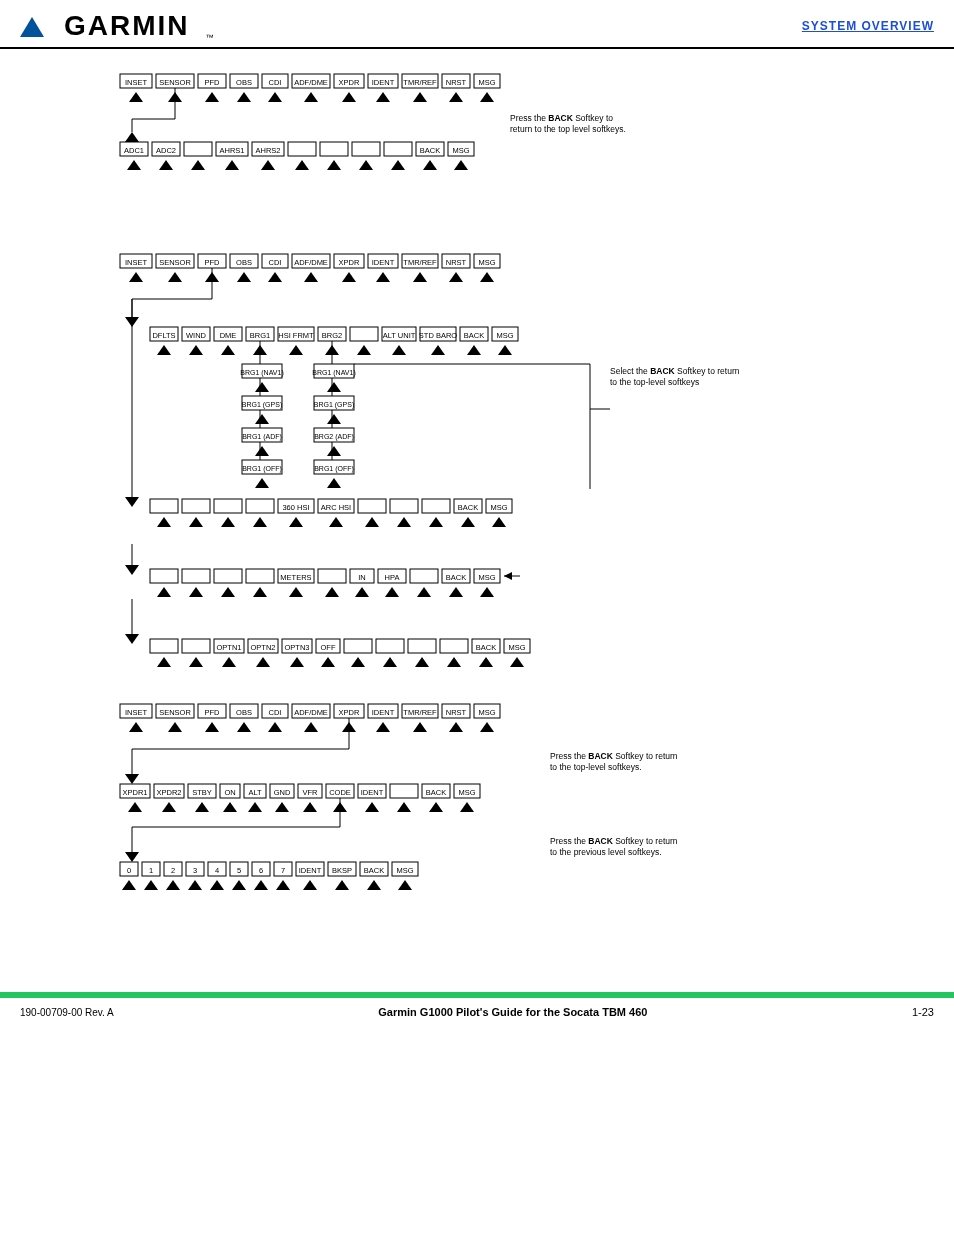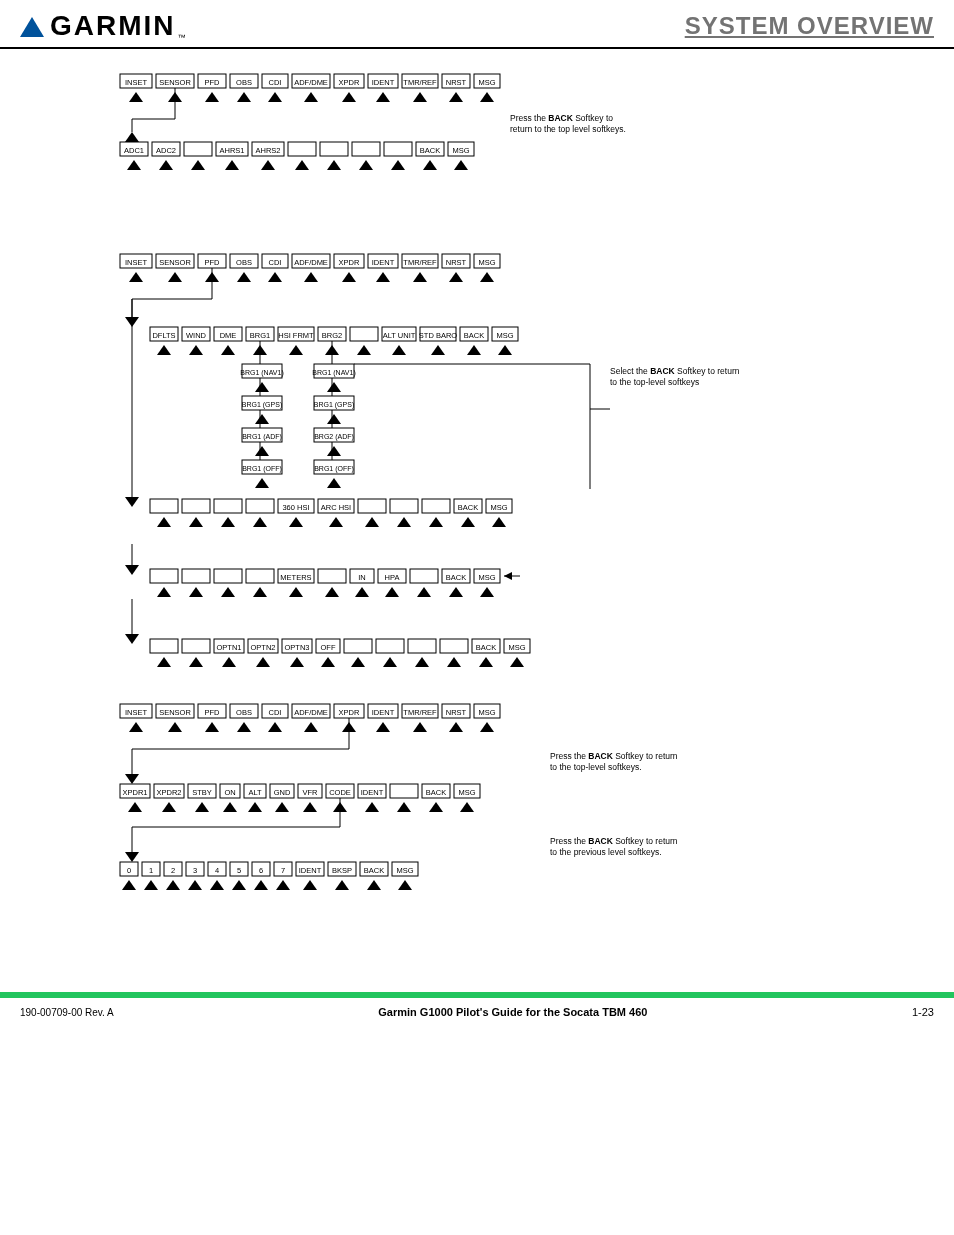--- a/index.html
+++ b/index.html
@@ -40,23 +40,23 @@
       font-weight: bold;
       letter-spacing: 2px;
       color: #000;
       font-family: Arial Black, Arial, sans-serif;
     }
     .logo-tm {
       font-size: 8px;
       vertical-align: super;
     }
     .header-title {
-      font-size: 24px;
+      font-size: 12px;
       font-weight: bold;
-      color: #737373;
+      color: #1d4ed8;
       letter-spacing: 1px;
       text-transform: uppercase;
       text-decoration: underline;
     }
 
     
     .content {
       padding: 5px 20px;
     }
 
@@ -91,21 +91,21 @@
     .footer-right {
       font-size: 11px;
     }
   </style>
 </head>
 <body>
 
 <div class="header">
   <div class="logo-area">
     <div style="display:flex; flex-direction:column; align-items:flex-start;">
-      <div style="display:flex; align-items:flex-end; gap:2px;">
+      <div style="display:flex; align-items:flex-end; gap:16px;">
         <div class="logo-triangle"></div>
         <span class="logo-text">GARMIN</span>
           <span class="logo-tm">™</span>
       </div>
     </div>
   </div>
   <div class="header-title">SYSTEM OVERVIEW</div>
 </div>
 
 <div class="content">

